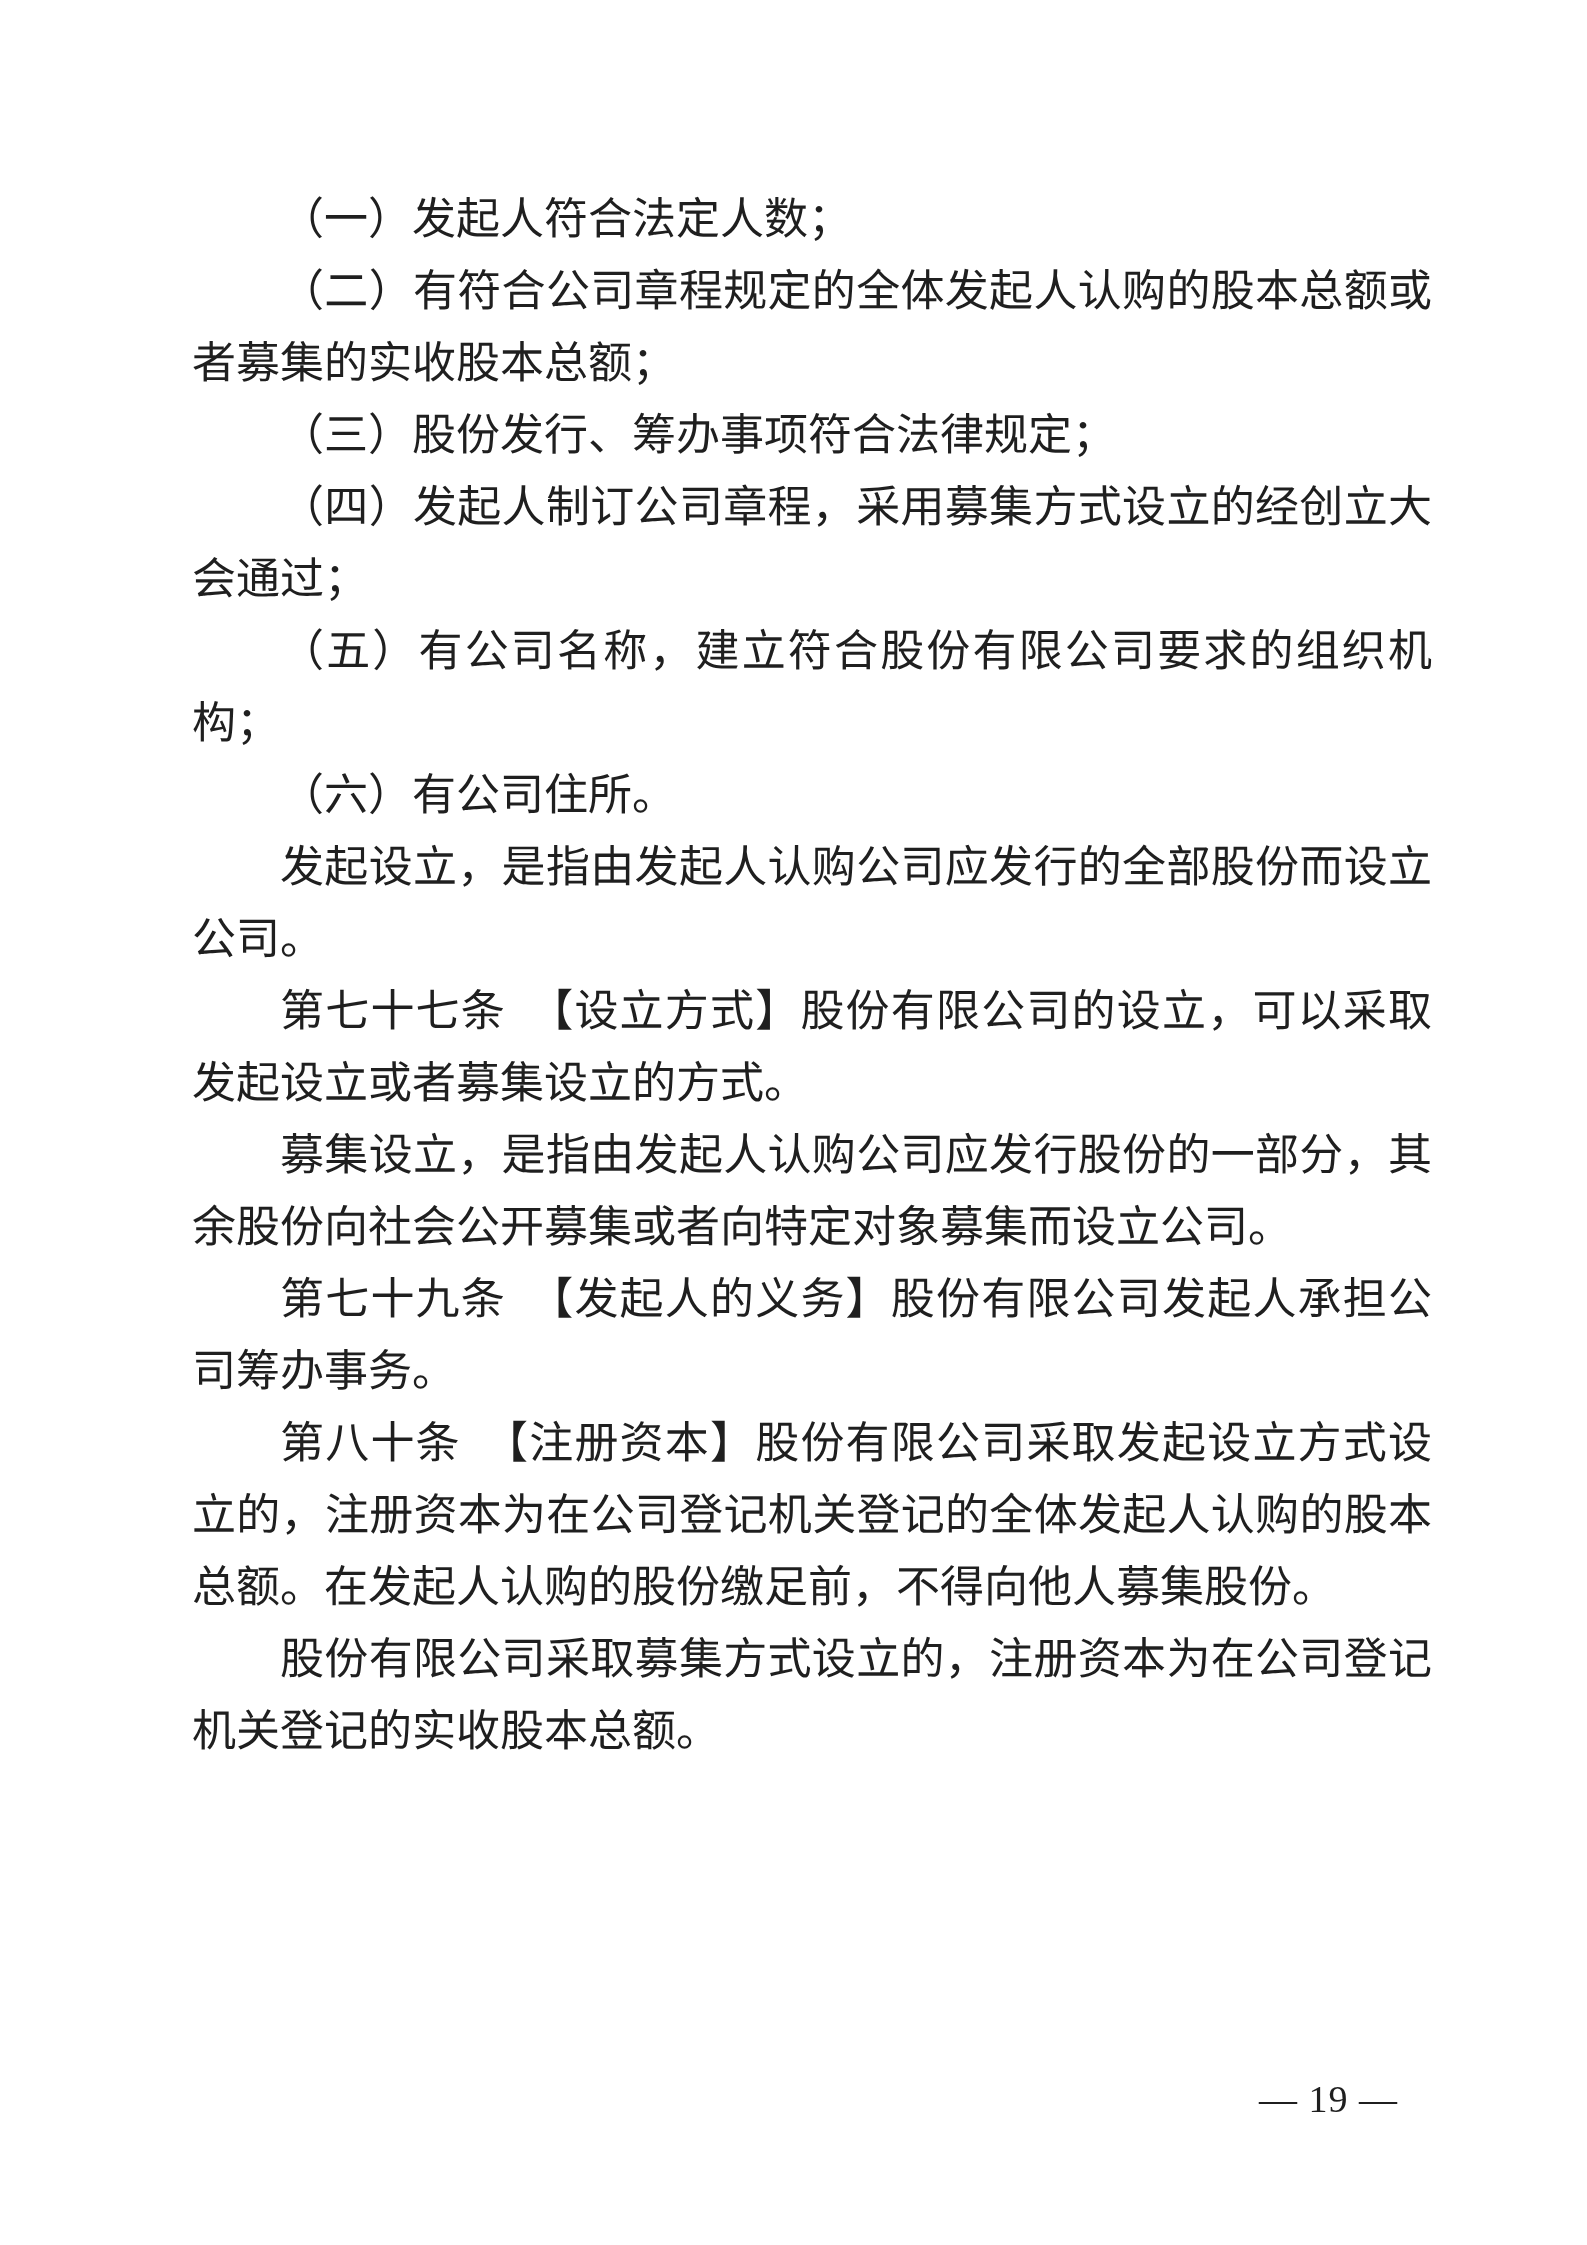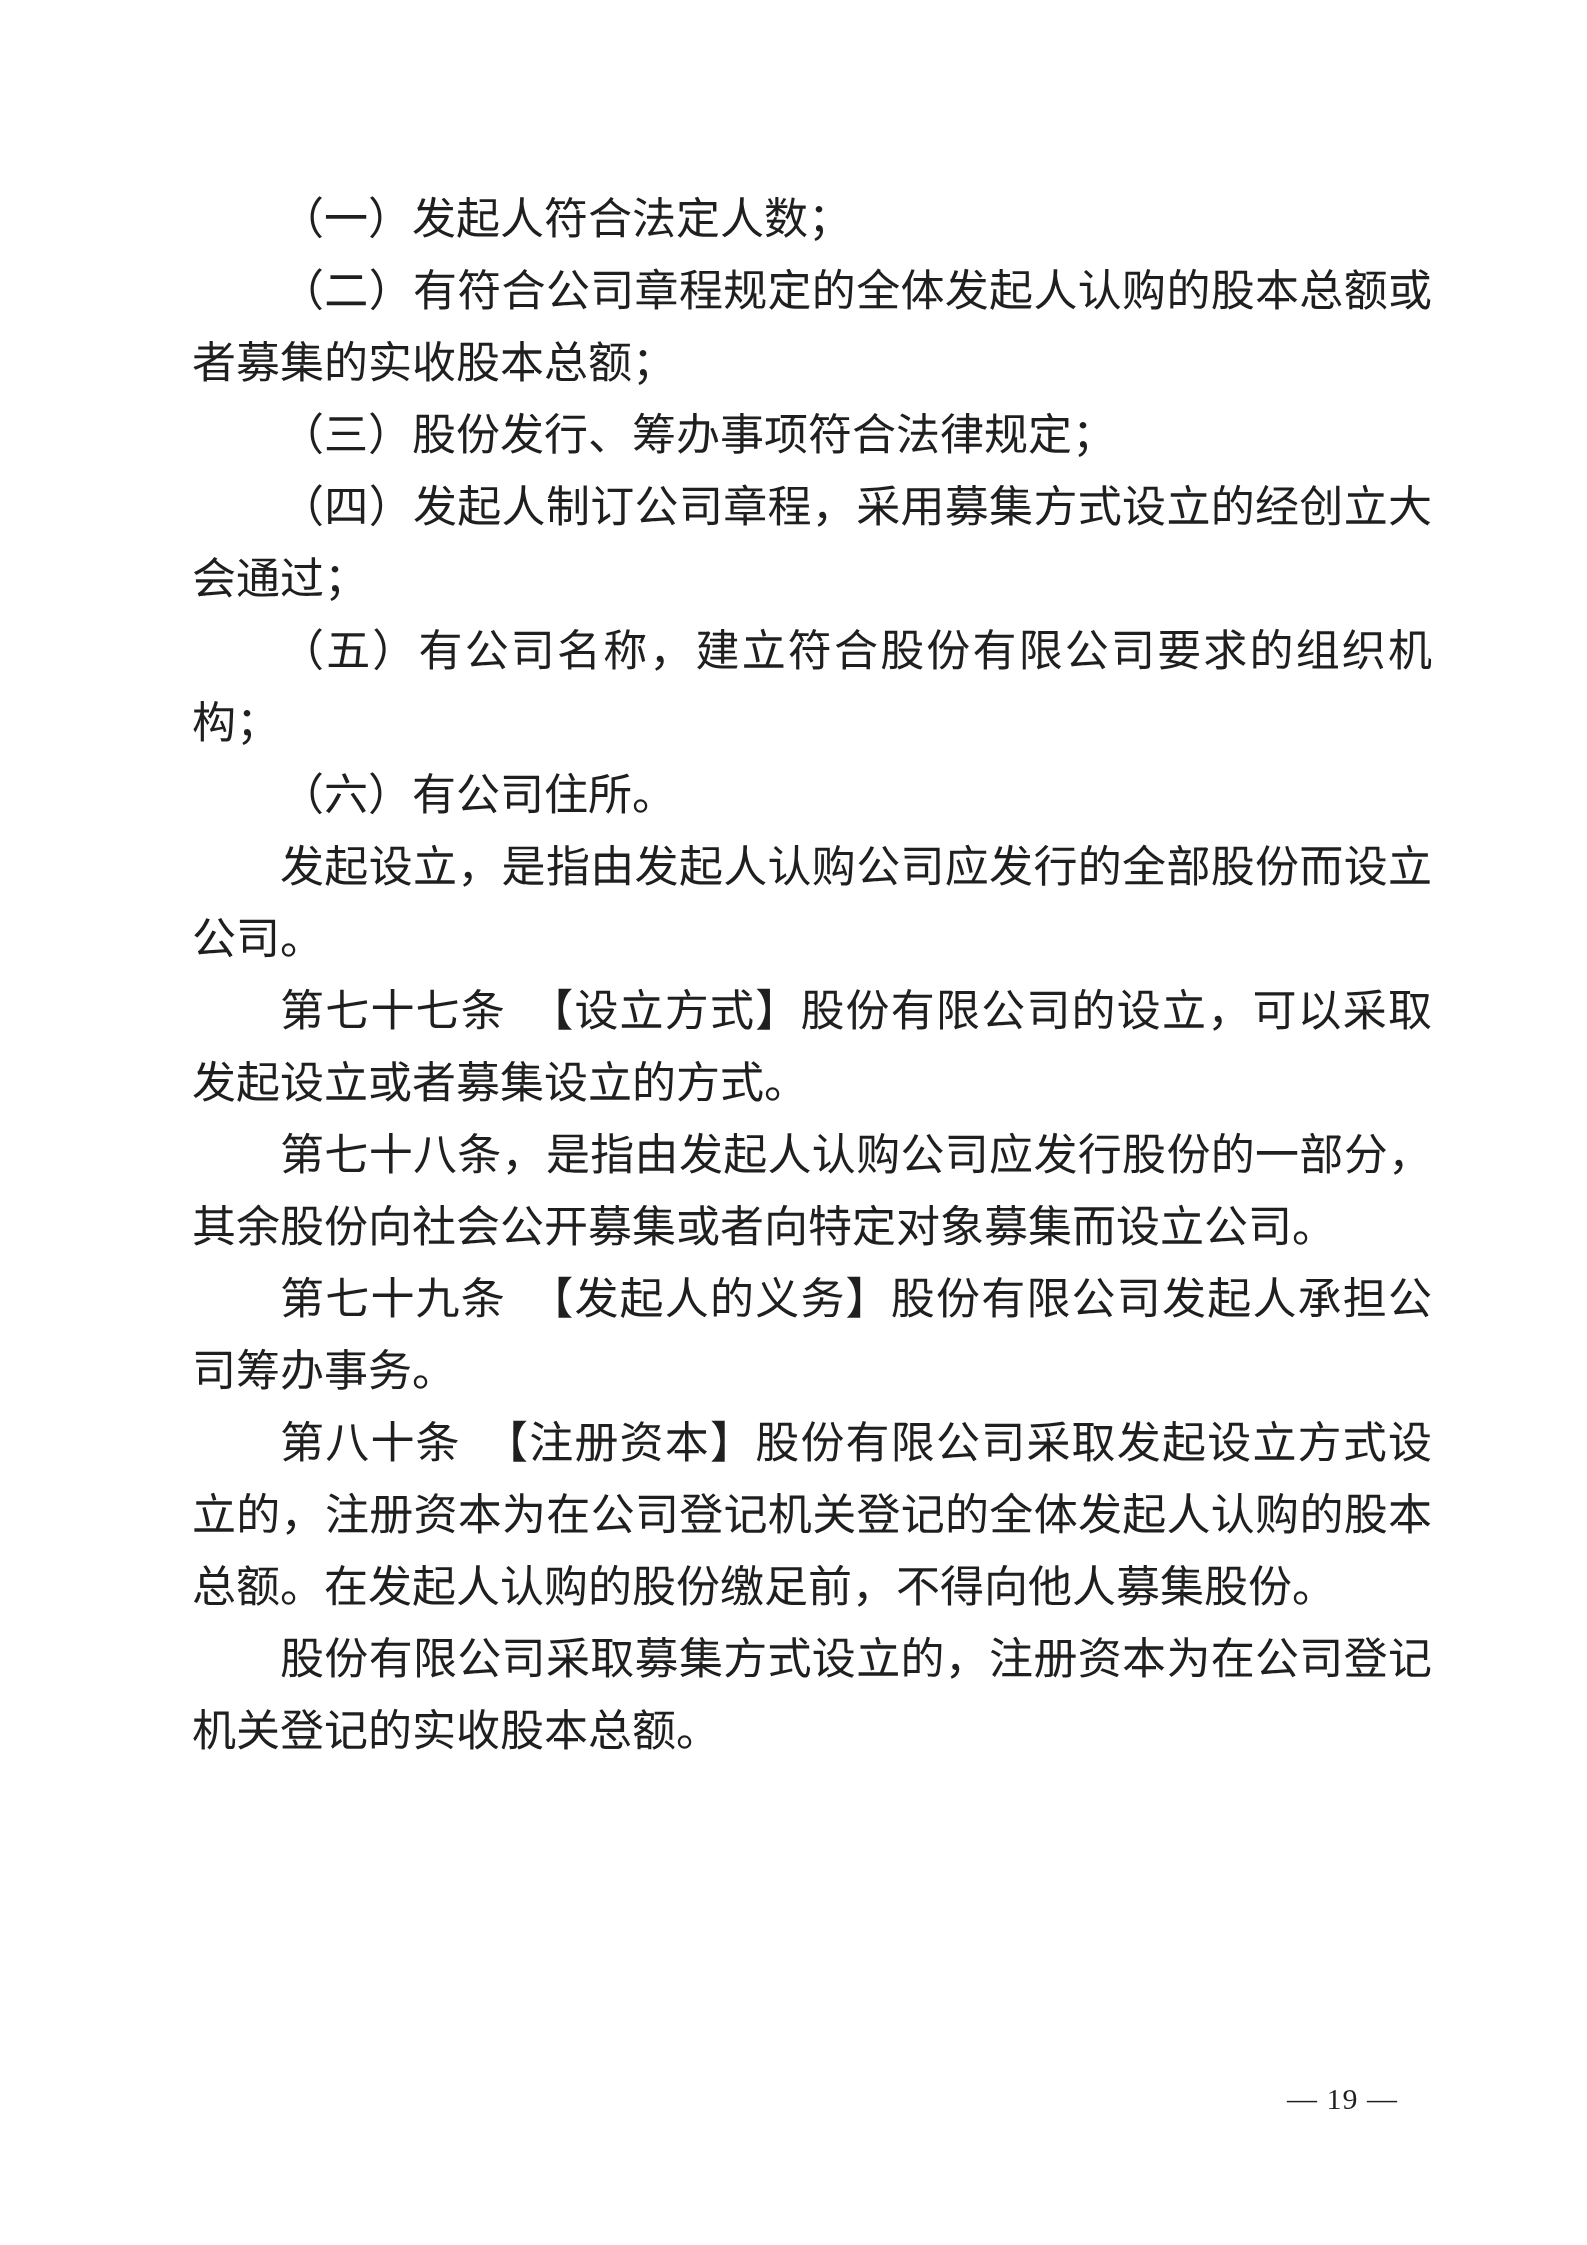--- a/index.html
+++ b/index.html
@@ -30,38 +30,38 @@
   }
   .text-block p {
     margin: 0;
     padding: 0;
     text-indent: 2em;
   }
   .page-number {
     position: absolute;
     top: 2078px;
     right: 189px;
-    font-size: 30px;
+    font-size: 38px;
     line-height: 42px;
     letter-spacing: 1px;
     white-space: nowrap;
   }
 </style>
 </head>
 <body>
 
 <div class="page" style="--bg-color: #ffffff; --text-color: #1f1f1f;">
   <div class="text-block">
       <p>（一）发起人符合法定人数；</p>
       <p>（二）有符合公司章程规定的全体发起人认购的股本总额或者募集的实收股本总额；</p>
       <p>（三）股份发行、筹办事项符合法律规定；</p>
       <p>（四）发起人制订公司章程，采用募集方式设立的经创立大会通过；</p>
       <p>（五）有公司名称，建立符合股份有限公司要求的组织机构；</p>
       <p>（六）有公司住所。</p>
       <p>发起设立，是指由发起人认购公司应发行的全部股份而设立公司。</p>
       <p>第七十七条　【设立方式】股份有限公司的设立，可以采取发起设立或者募集设立的方式。</p>
-      <p>第七十八条，是指由发起人认购公司应发行股份的一部分，其余股份向社会公开募集或者向特定对象募集而设立公司。</p>
+      <p>募集设立，是指由发起人认购公司应发行股份的一部分，其余股份向社会公开募集或者向特定对象募集而设立公司。</p>
       <p>第七十九条　【发起人的义务】股份有限公司发起人承担公司筹办事务。</p>
       <p>第八十条　【注册资本】股份有限公司采取发起设立方式设立的，注册资本为在公司登记机关登记的全体发起人认购的股本总额。在发起人认购的股份缴足前，不得向他人募集股份。</p>
       <p>股份有限公司采取募集方式设立的，注册资本为在公司登记机关登记的实收股本总额。</p>
     </div>
   <div class="page-number">— 19 —</div>
 </div>
 
 </body></html>

